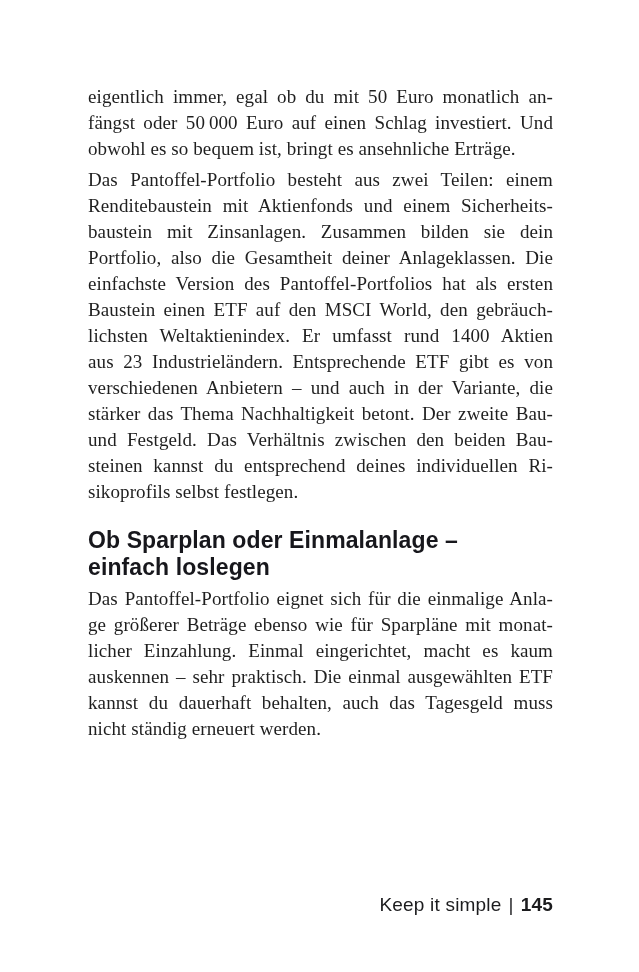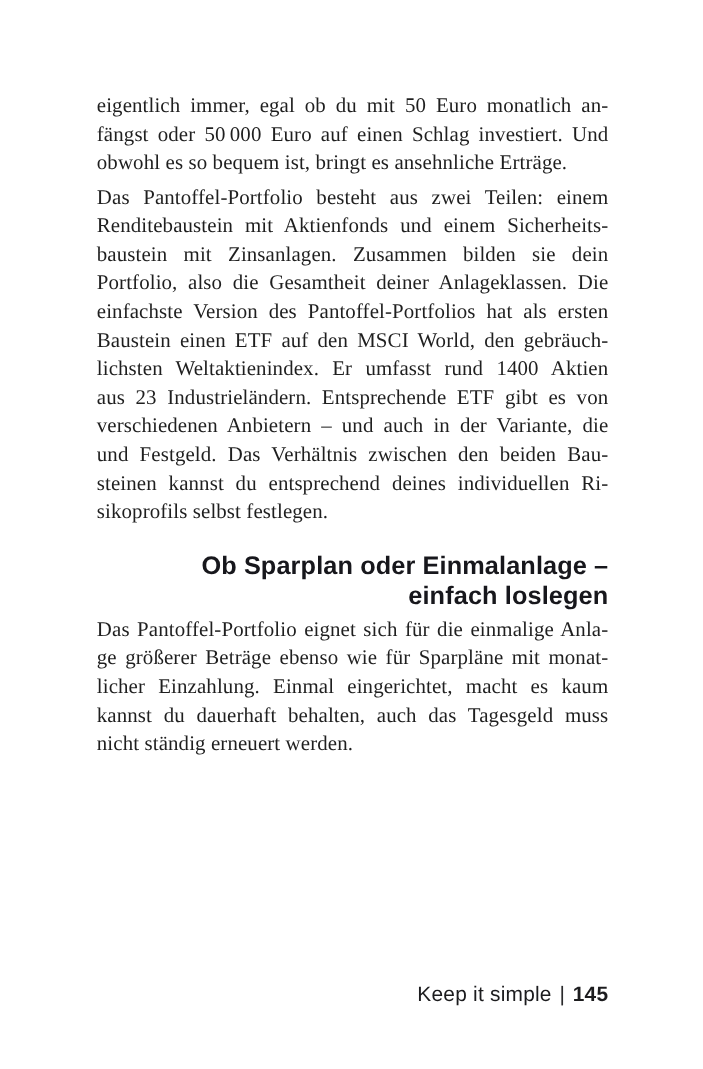--- a/index.html
+++ b/index.html
@@ -37,21 +37,21 @@
     font-size: 23px;
     line-height: 27px;
     letter-spacing: 0.1px;
     color: #17171c;
     margin: 0;
     white-space: pre-line;
   }
   .intro { margin: 0; }
   .heading-1 { margin-top: 29px; }
   .section-body { margin-top: 5px; }
-  .heading-2 { margin-top: 22px; text-align: right; }
+  .heading-2 { margin-top: 22px; }
   .footer {
     position: absolute;
     top: 896px;
     right: 86px;
     font-family: "Liberation Sans", sans-serif;
     font-size: 19px;
     line-height: 18px;
     color: #1c1c1e;
     letter-spacing: 0.2px;
   }
@@ -79,32 +79,34 @@
   <div class="body-text section-body">
       <div class="tline">Das Pantoffel-Portfolio besteht aus zwei Teilen: einem</div>
       <div class="tline">Renditebaustein mit Aktienfonds und einem Sicherheits-</div>
       <div class="tline">baustein mit Zinsanlagen. Zusammen bilden sie dein</div>
       <div class="tline">Portfolio, also die Gesamtheit deiner Anlageklassen. Die</div>
       <div class="tline">einfachste Version des Pantoffel-Portfolios hat als ersten</div>
       <div class="tline">Baustein einen ETF auf den MSCI World, den gebräuch-</div>
       <div class="tline">lichsten Weltaktienindex. Er umfasst rund 1400 Aktien</div>
       <div class="tline">aus 23 Industrieländern. Entsprechende ETF gibt es von</div>
       <div class="tline">verschiedenen Anbietern – und auch in der Variante, die</div>
+      <div class="tline">stärker das Thema Nachhaltigkeit betont. Der zweite Bau-</div>
       <div class="tline">und Festgeld. Das Verhältnis zwischen den beiden Bau-</div>
       <div class="tline">steinen kannst du entsprechend deines individuellen Ri-</div>
       <div class="tline tline-last">sikoprofils selbst festlegen.</div>
     </div>
 
   <h2 class="section-heading heading-2">Ob Sparplan oder Einmalanlage –
 einfach loslegen</h2>
 
   <div class="body-text section-body">
       <div class="tline">Das Pantoffel-Portfolio eignet sich für die einmalige Anla-</div>
       <div class="tline">ge größerer Beträge ebenso wie für Sparpläne mit monat-</div>
       <div class="tline">licher Einzahlung. Einmal eingerichtet, macht es kaum</div>
+      <div class="tline">auskennen – sehr praktisch. Die einmal ausgewählten ETF</div>
       <div class="tline">kannst du dauerhaft behalten, auch das Tagesgeld muss</div>
       <div class="tline tline-last">nicht ständig erneuert werden.</div>
     </div>
 
   <div class="footer">
     <span>Keep it simple</span><span class="sep">|</span><span class="page-num">145</span>
   </div>
 
 </div>
 

